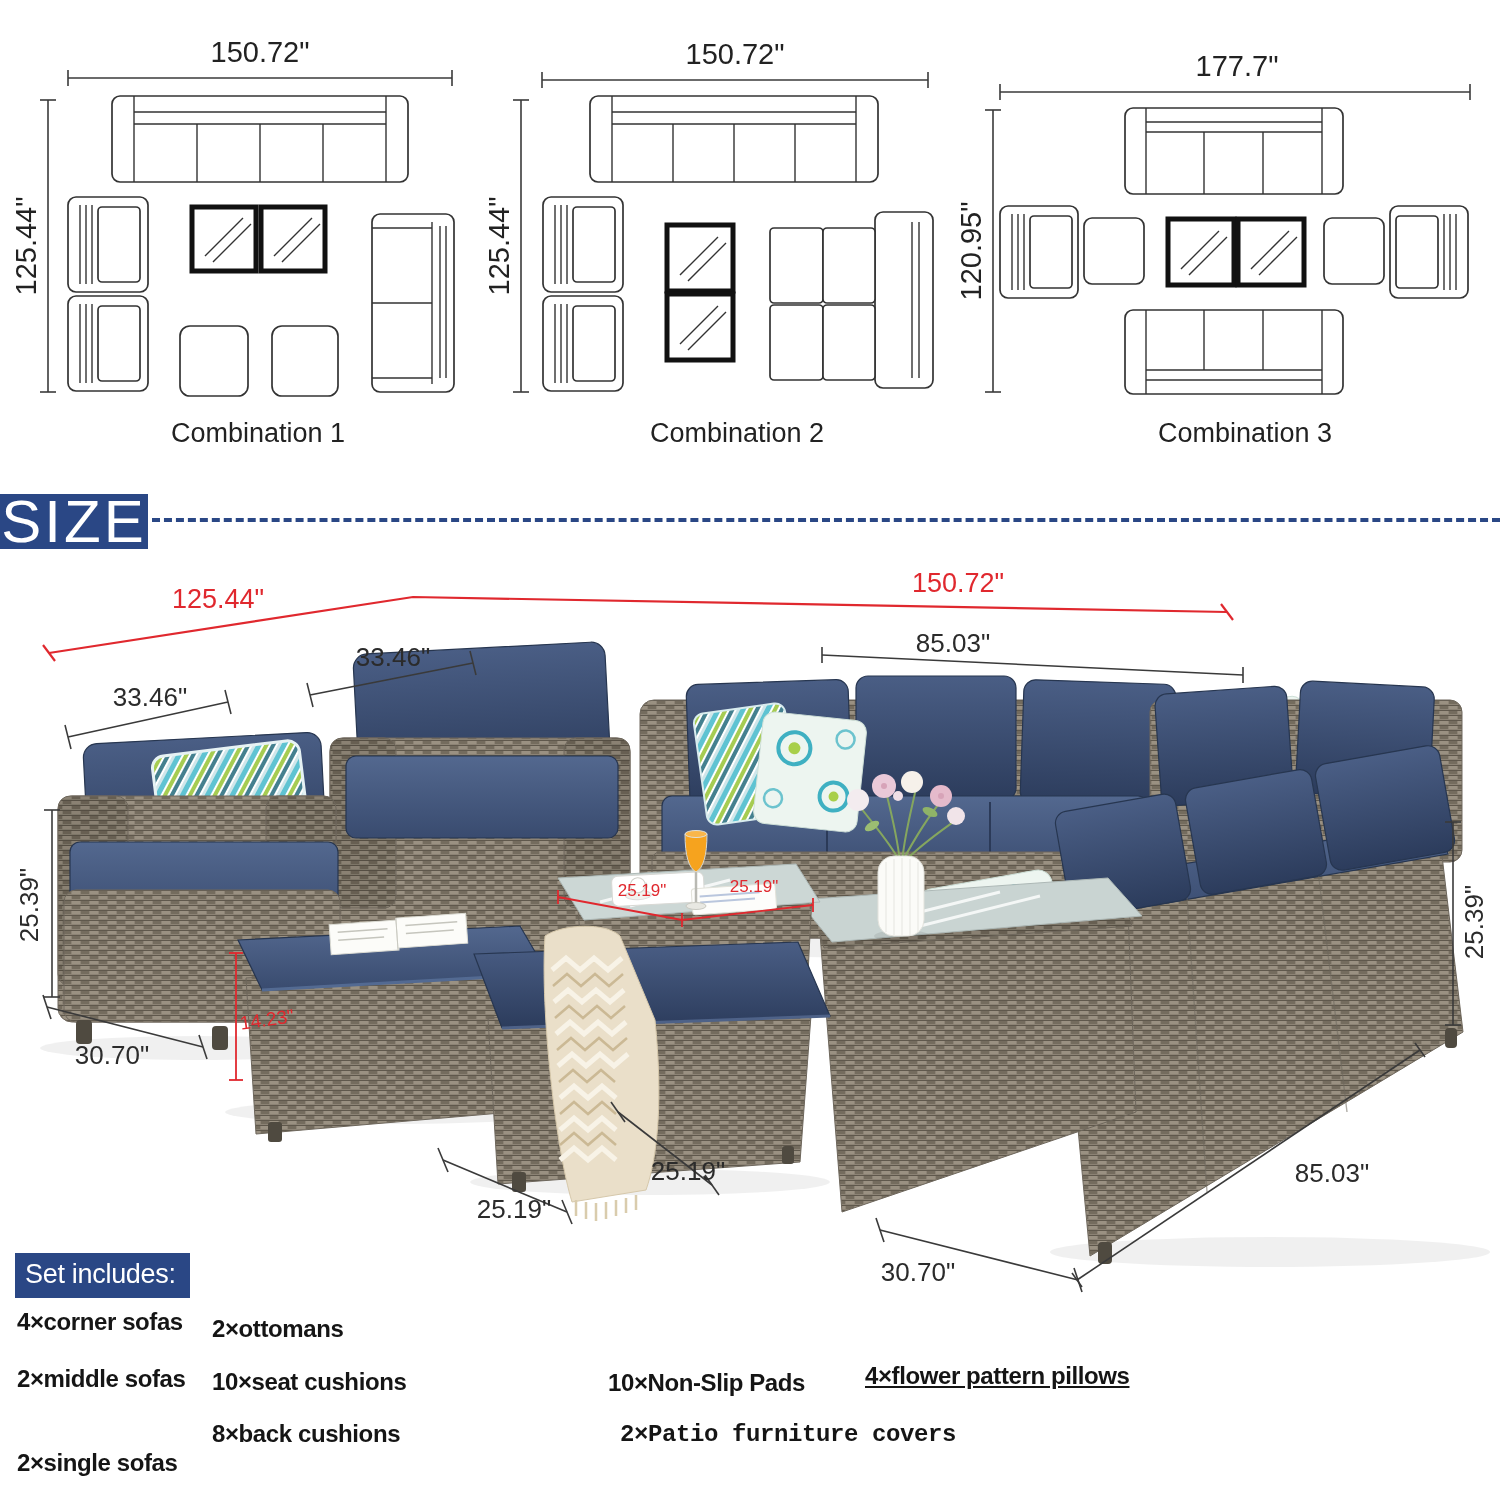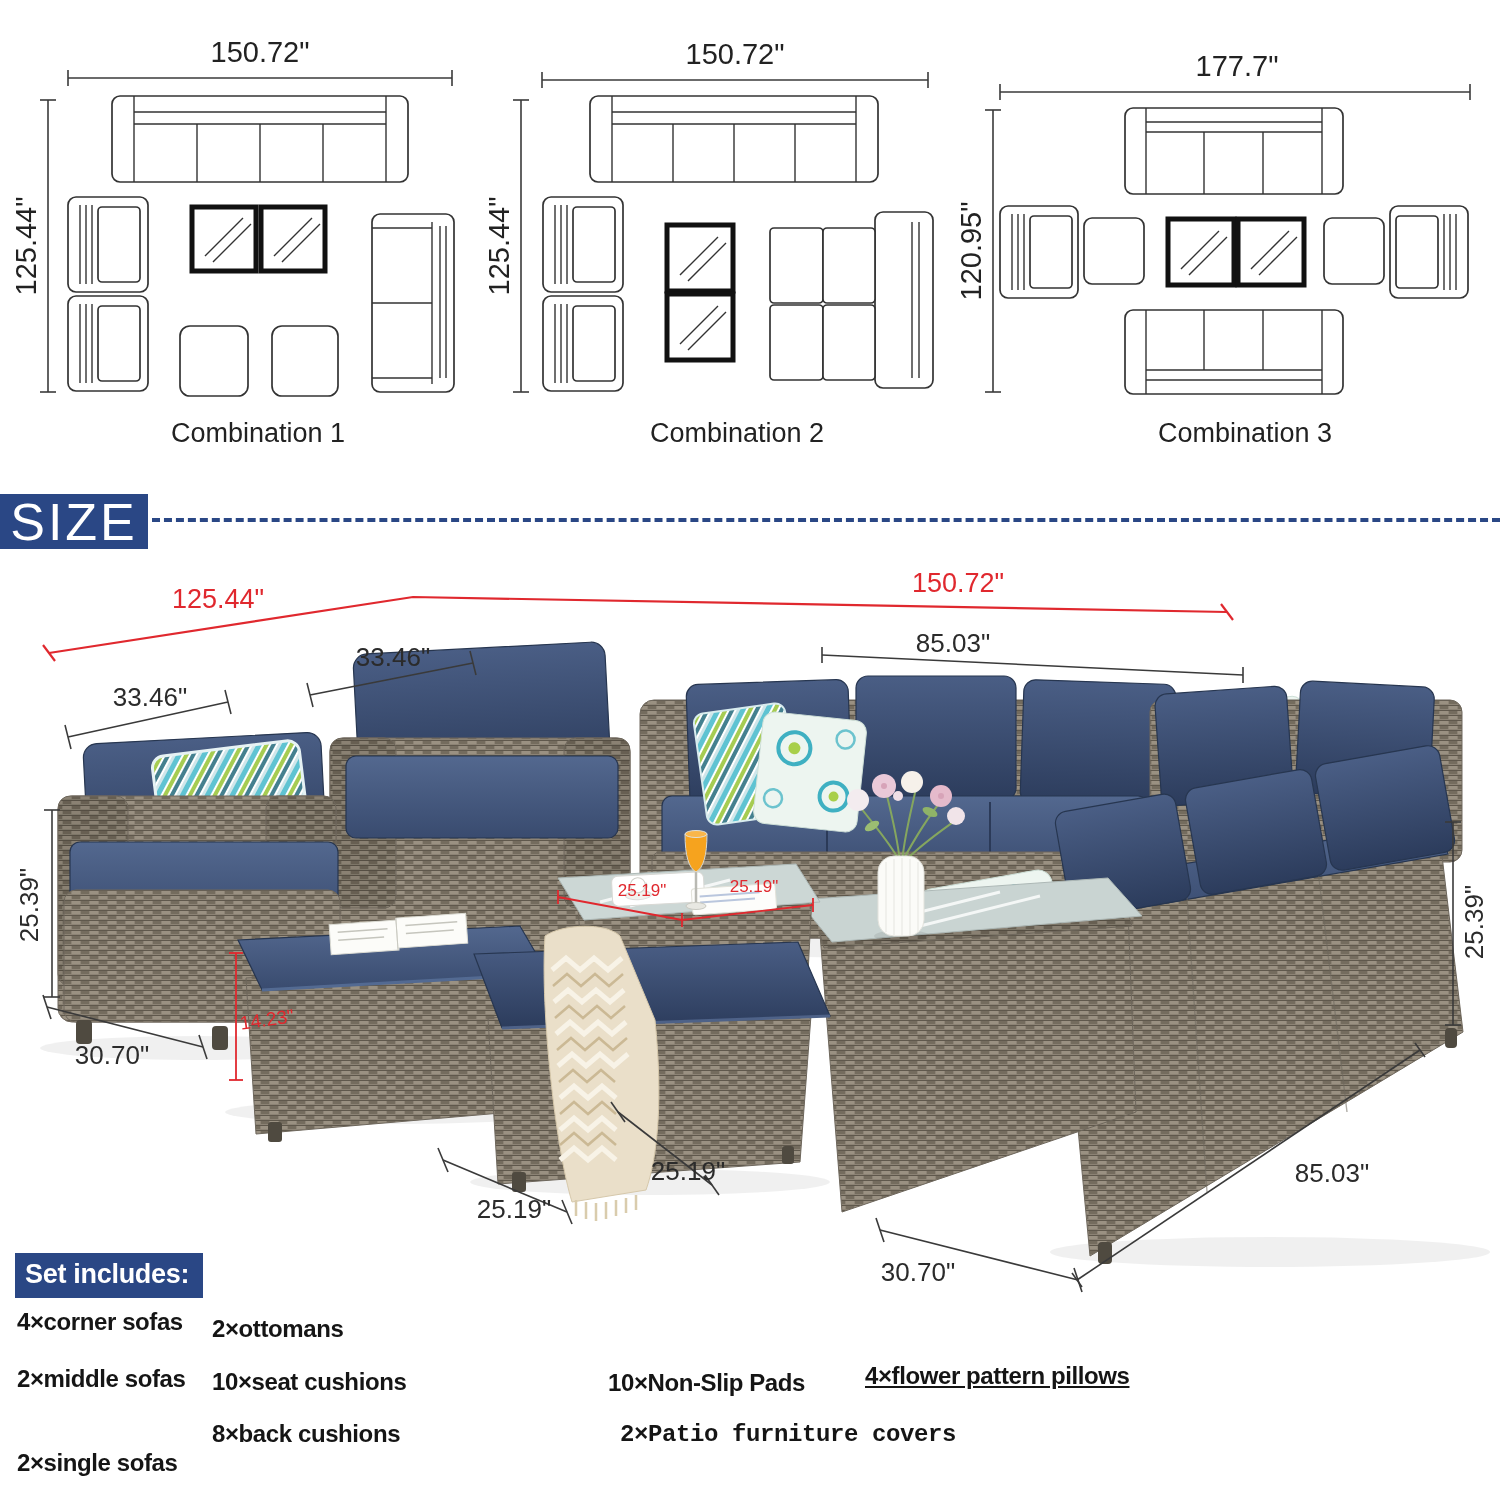--- a/index.html
+++ b/index.html
@@ -21,24 +21,24 @@
   .fv{fill:#ffffff;stroke:#333333;stroke-width:1.7;}
   .fl{stroke:#333333;stroke-width:1.4;fill:none;}
   .bold-table{fill:#ffffff;stroke:#111111;stroke-width:5;}
   .fp-ring{fill:none;stroke:#3fb0c2;stroke-width:4;}
   .fp-ring2{fill:none;stroke:#6cc3ce;stroke-width:2.5;}
   .fp-core{fill:#a8cf4a;}
   .wkst{stroke:#6e675c;stroke-width:1;}
   .navy-edge{stroke:#273650;stroke-width:1.2;}
   .size-divider{position:absolute;top:494px;left:0;width:1500px;height:56px;}
   .size-badge{position:absolute;left:0;top:0;width:148px;height:55px;background:#2a4785;color:#ffffff;
-      font-size:52px;letter-spacing:3px;display:flex;align-items:center;justify-content:center;}
+      font-size:60px;letter-spacing:3px;display:flex;align-items:center;justify-content:center;}
   .dash-line{position:absolute;left:152px;width:1348px;top:24px;border-top:4px dashed #2a4785;height:0;}
   .si-badge{position:absolute;left:15px;top:1253px;background:#2a4785;color:#ffffff;
-      font-weight:700;font-size:27px;padding:6px 14px 8px 10px;letter-spacing:-0.3px;}
+      font-weight:400;font-size:27px;padding:6px 14px 8px 10px;letter-spacing:-0.3px;}
   .si-item{position:absolute;font-size:24px;font-weight:700;color:#151515;letter-spacing:-0.4px;white-space:nowrap;}
   .i1{left:17px;top:1308px;}  .i2{left:17px;top:1365px;}  .i3{left:17px;top:1417px;margin-top:32px;}
   .i4{left:212px;top:1315px;} .i5{left:212px;top:1368px;text-align:right;} .i6{left:212px;top:1420px;}
   .i7{left:608px;top:1369px;text-align:right;} .i8{left:620px;top:1421px;font-family:Liberation Mono, monospace;}
   .i9{left:865px;top:1362px;text-decoration:underline;} .i10{left:865px;top:1414px;}
 </style>
 </head>
 <body>
 
 <div class="page">

